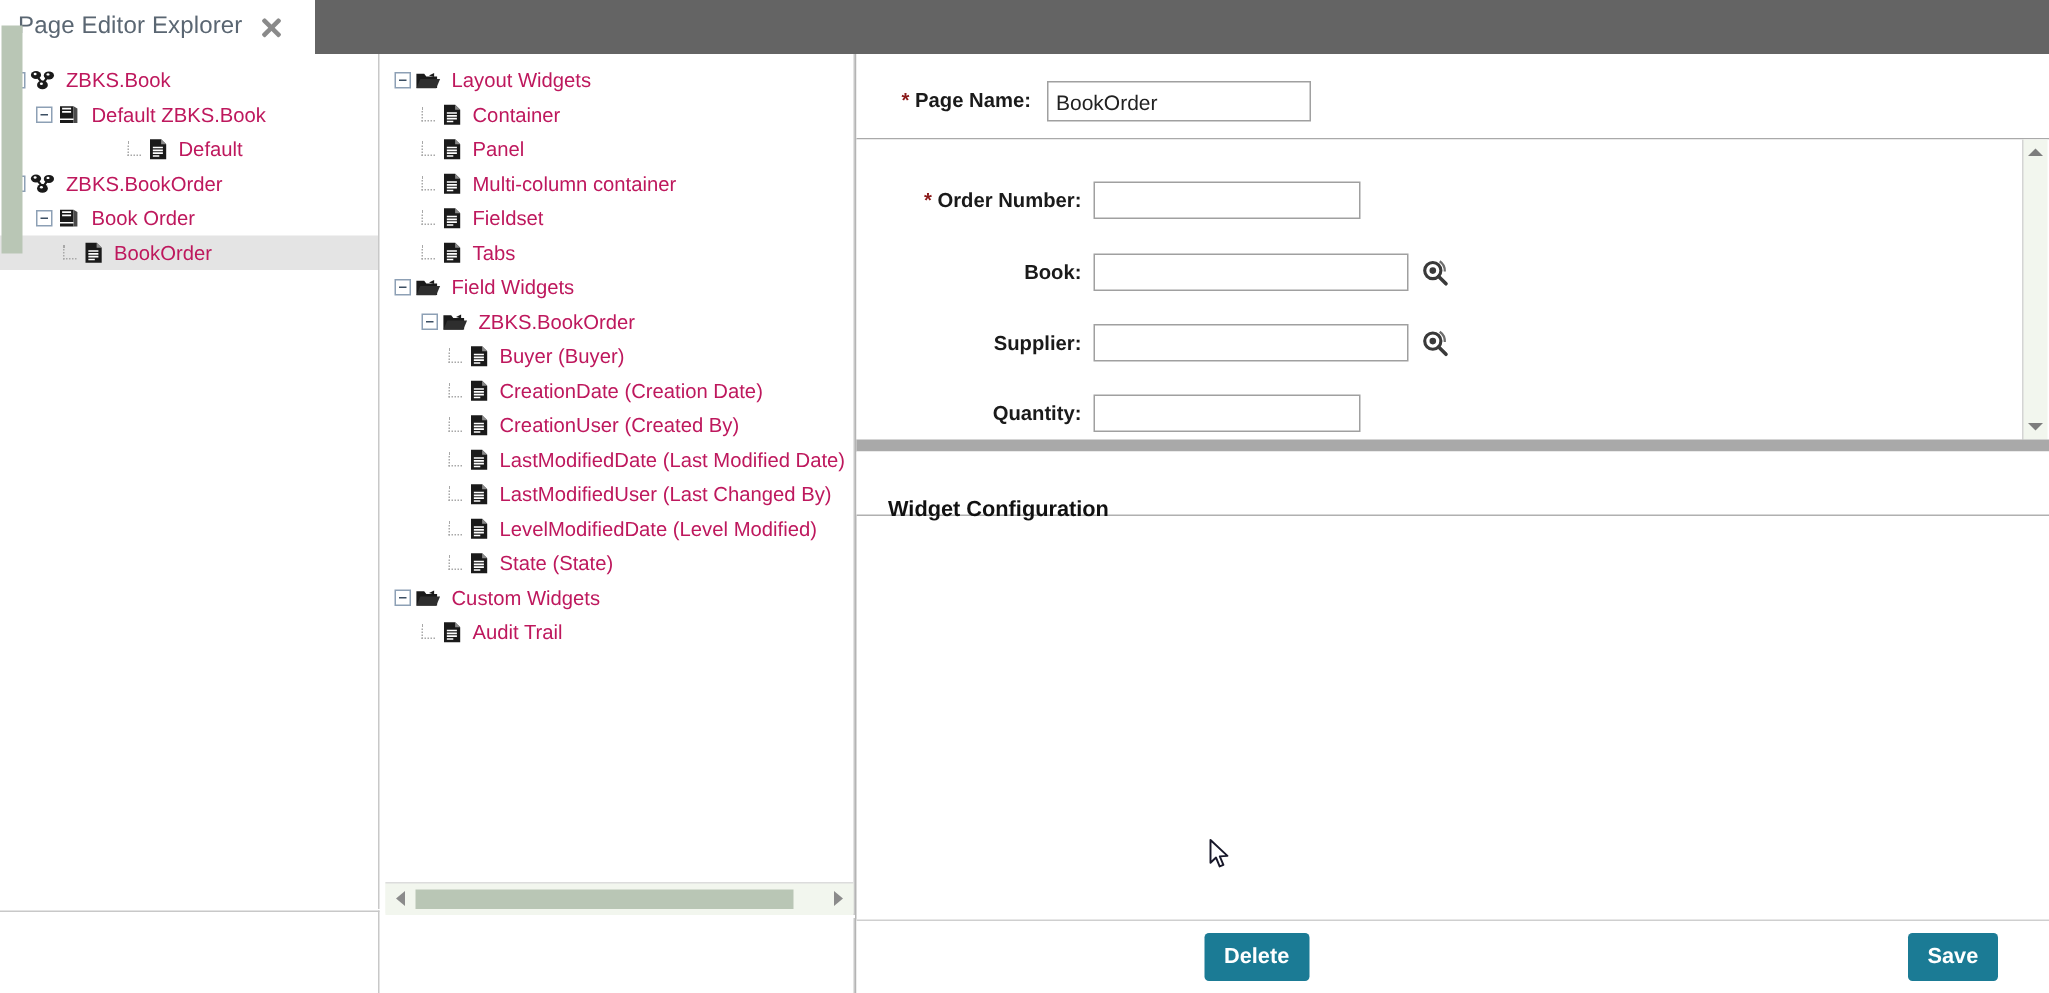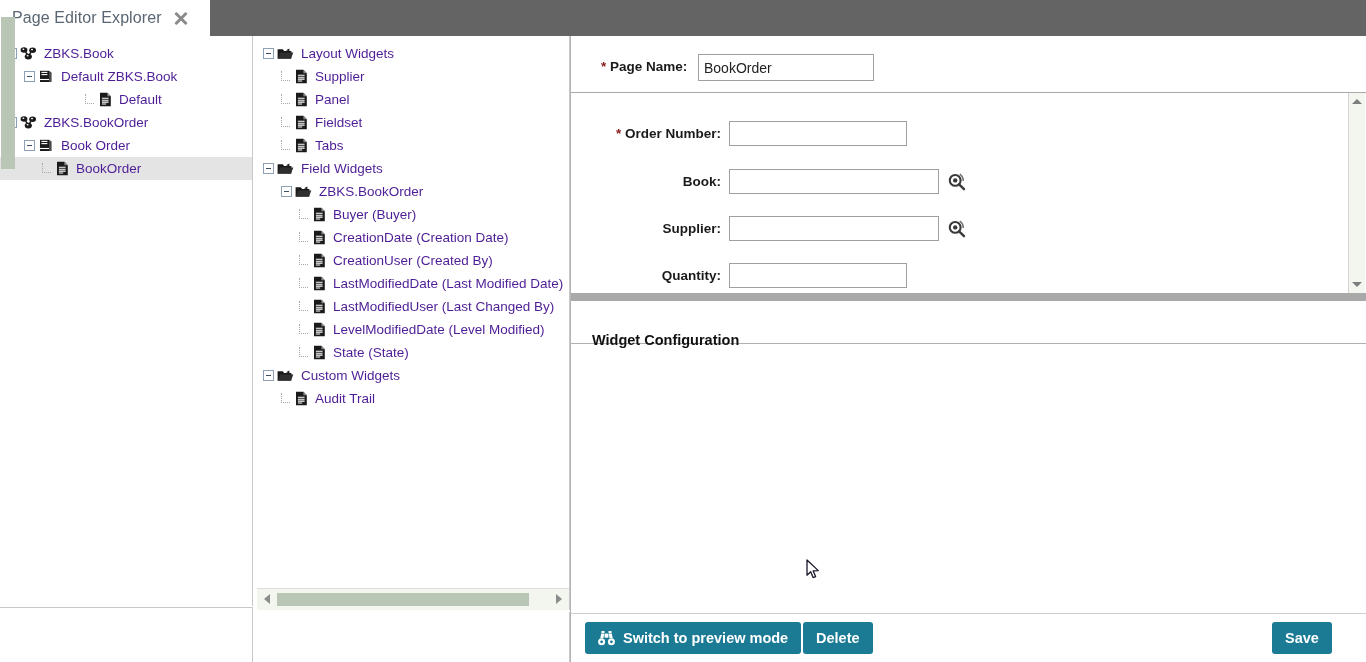--- a/index.html
+++ b/index.html
@@ -116,21 +116,21 @@
   
   .tree { padding: 6px 0 0 0; font-size: 13.5px; color: #2a3f55; }
   .tnode {
     display: flex; align-items: center;
     height: 23px;
     white-space: nowrap;
     cursor: default;
     position: relative;
   }
   .tnode.selected { background: #e4e4e4; }
-  .tnode .label { padding-left: 3px; color: #4c1d95; }
+  .tnode .label { padding-left: 3px; color: #be185d; }
 
   .toggle {
     width: 11px; height: 11px;
     box-sizing: border-box;
     border: 1px solid #8da0b5;
     background: #ffffff;
     position: relative;
     flex: none;
     margin-right: 3px;
     cursor: pointer;
@@ -439,32 +439,43 @@
         </div>
         <div class="tnode" style="padding-left: 24px;">
           <span class="dots"></span>
           <span class="ic">
             <svg width="13" height="15" viewBox="0 0 13 15">
               <path d="M1 0.8 L8.4 0.8 L11.8 4.2 L11.8 14.2 L1 14.2 Z" fill="#1a1a1a"></path>
               <path d="M8.4 0.8 L11.8 4.2 L8.4 4.2 Z" fill="#8a8a8a"></path>
               <path d="M2.9 6.3 H9.6 M2.9 8.2 H9.6 M2.9 10.1 H9.6 M2.9 12 H7.2" stroke="#ffffff" stroke-width="1.1"></path>
             </svg>
           </span>
-          <span class="label">Supplier</span>
+          <span class="label">Container</span>
         </div>
         <div class="tnode" style="padding-left: 24px;">
           <span class="dots"></span>
           <span class="ic">
             <svg width="13" height="15" viewBox="0 0 13 15">
               <path d="M1 0.8 L8.4 0.8 L11.8 4.2 L11.8 14.2 L1 14.2 Z" fill="#1a1a1a"></path>
               <path d="M8.4 0.8 L11.8 4.2 L8.4 4.2 Z" fill="#8a8a8a"></path>
               <path d="M2.9 6.3 H9.6 M2.9 8.2 H9.6 M2.9 10.1 H9.6 M2.9 12 H7.2" stroke="#ffffff" stroke-width="1.1"></path>
             </svg>
           </span>
           <span class="label">Panel</span>
+        </div>
+        <div class="tnode" style="padding-left: 24px;">
+          <span class="dots"></span>
+          <span class="ic">
+            <svg width="13" height="15" viewBox="0 0 13 15">
+              <path d="M1 0.8 L8.4 0.8 L11.8 4.2 L11.8 14.2 L1 14.2 Z" fill="#1a1a1a"></path>
+              <path d="M8.4 0.8 L11.8 4.2 L8.4 4.2 Z" fill="#8a8a8a"></path>
+              <path d="M2.9 6.3 H9.6 M2.9 8.2 H9.6 M2.9 10.1 H9.6 M2.9 12 H7.2" stroke="#ffffff" stroke-width="1.1"></path>
+            </svg>
+          </span>
+          <span class="label">Multi-column container</span>
         </div>
         <div class="tnode" style="padding-left: 24px;">
           <span class="dots"></span>
           <span class="ic">
             <svg width="13" height="15" viewBox="0 0 13 15">
               <path d="M1 0.8 L8.4 0.8 L11.8 4.2 L11.8 14.2 L1 14.2 Z" fill="#1a1a1a"></path>
               <path d="M8.4 0.8 L11.8 4.2 L8.4 4.2 Z" fill="#8a8a8a"></path>
               <path d="M2.9 6.3 H9.6 M2.9 8.2 H9.6 M2.9 10.1 H9.6 M2.9 12 H7.2" stroke="#ffffff" stroke-width="1.1"></path>
             </svg>
           </span>
@@ -677,34 +688,20 @@
       </div>
   </div>
   <div class="vthumb"></div>
 
   <div class="midband"></div>
   <div class="widgetcfg-head"></div>
   <div class="widgetcfg-title">Widget Configuration</div>
 
   <div class="rightfooter"></div>
 
-  <button class="btn" id="preview-btn">
-    <span class="bic">
-      <svg width="17" height="15" viewBox="0 0 17 15">
-        <path fill="#ffffff" d="M3.4 0h3.1v2.1H3.4zM10.5 0h3.1v2.1h-3.1z"></path>
-        <path fill="#ffffff" d="M6.6 2.6h3.8v4.1H6.6z"></path>
-        <path fill="#ffffff" d="M3.2 2.6h3.2l-1 4.3H2.3zM13.8 2.6h-3.2l1 4.3h3.1z"></path>
-        <circle fill="#ffffff" cx="3.6" cy="10.8" r="3.5"></circle>
-        <circle fill="#ffffff" cx="13.4" cy="10.8" r="3.5"></circle>
-        <circle fill="#1b7b95" cx="3.6" cy="10.8" r="1.4"></circle>
-        <circle fill="#1b7b95" cx="13.4" cy="10.8" r="1.4"></circle>
-      </svg>
-    </span>
-    <span>Switch to preview mode</span>
-  </button>
 
   <button class="btn" id="delete-btn">Delete</button>
   <button class="btn" id="save-btn">Save</button>
 
   <div class="cursor">
     <svg width="16" height="22" viewBox="0 0 16 22">
       <path d="M1 1 L1 16.2 L4.7 12.7 L7.1 18.6 L9.6 17.6 L7.2 11.9 L12.3 11.6 Z" fill="#ffffff" stroke="#18182a" stroke-width="1.3" stroke-linejoin="round"></path>
     </svg>
   </div>
 

